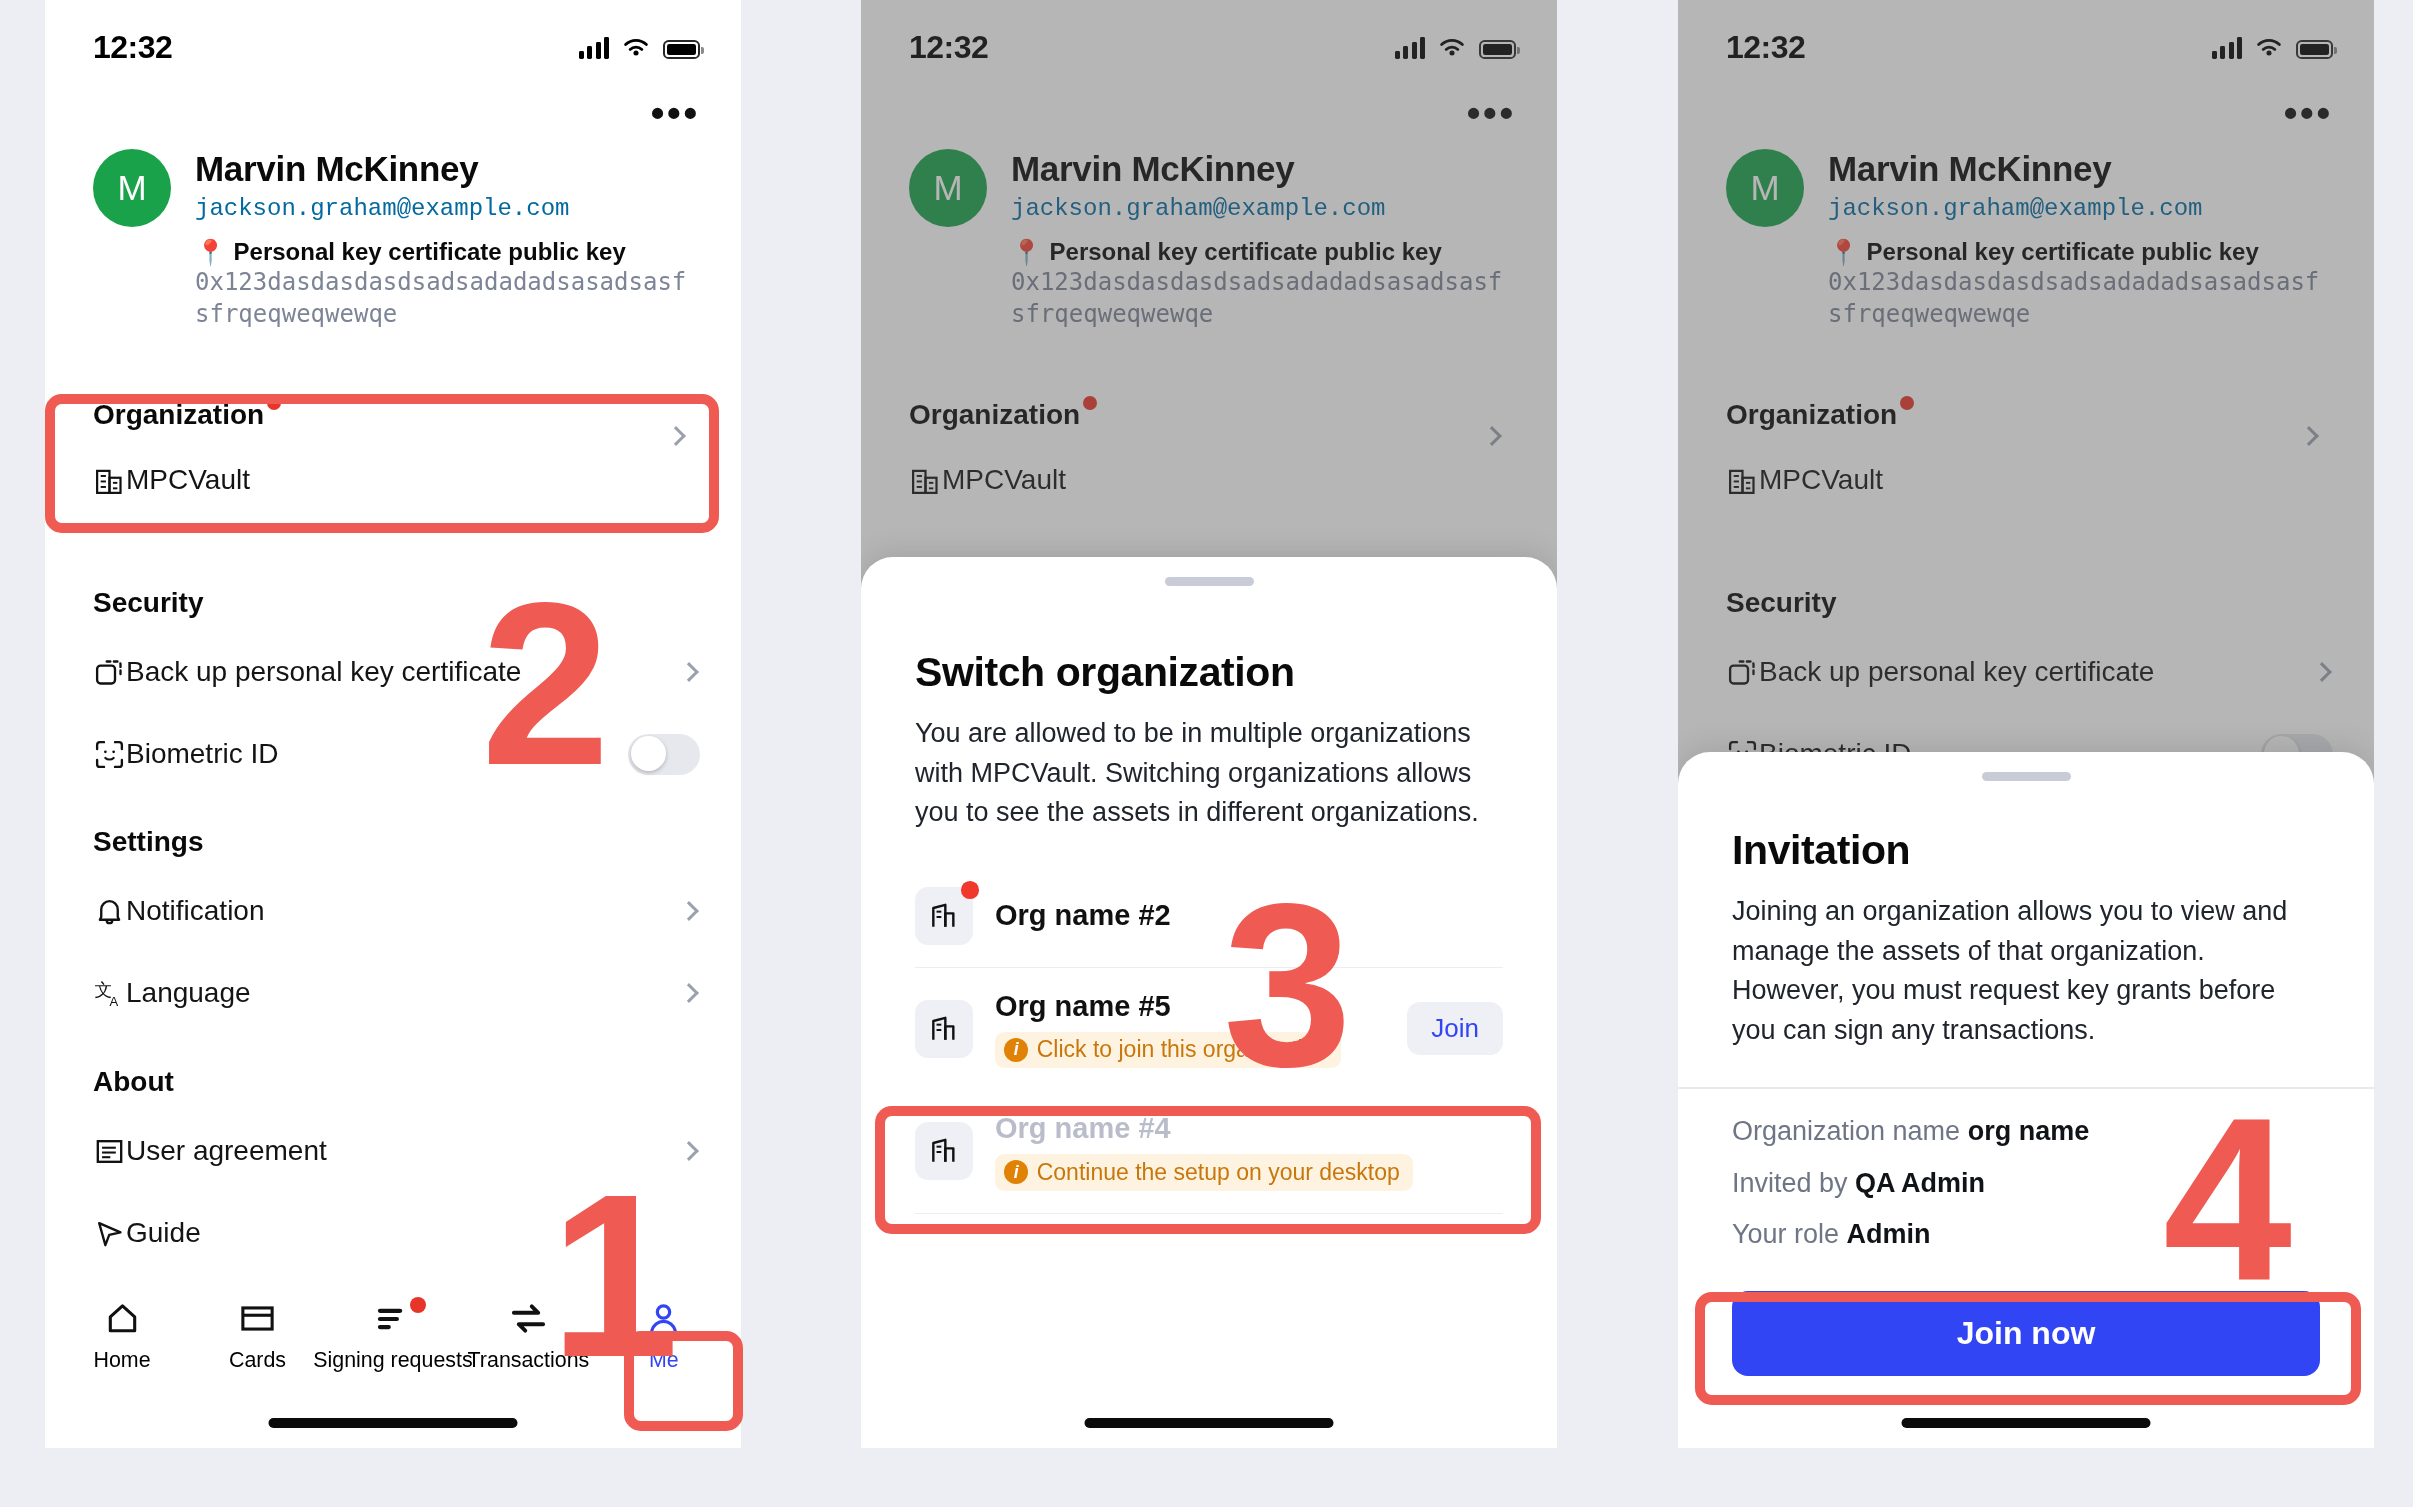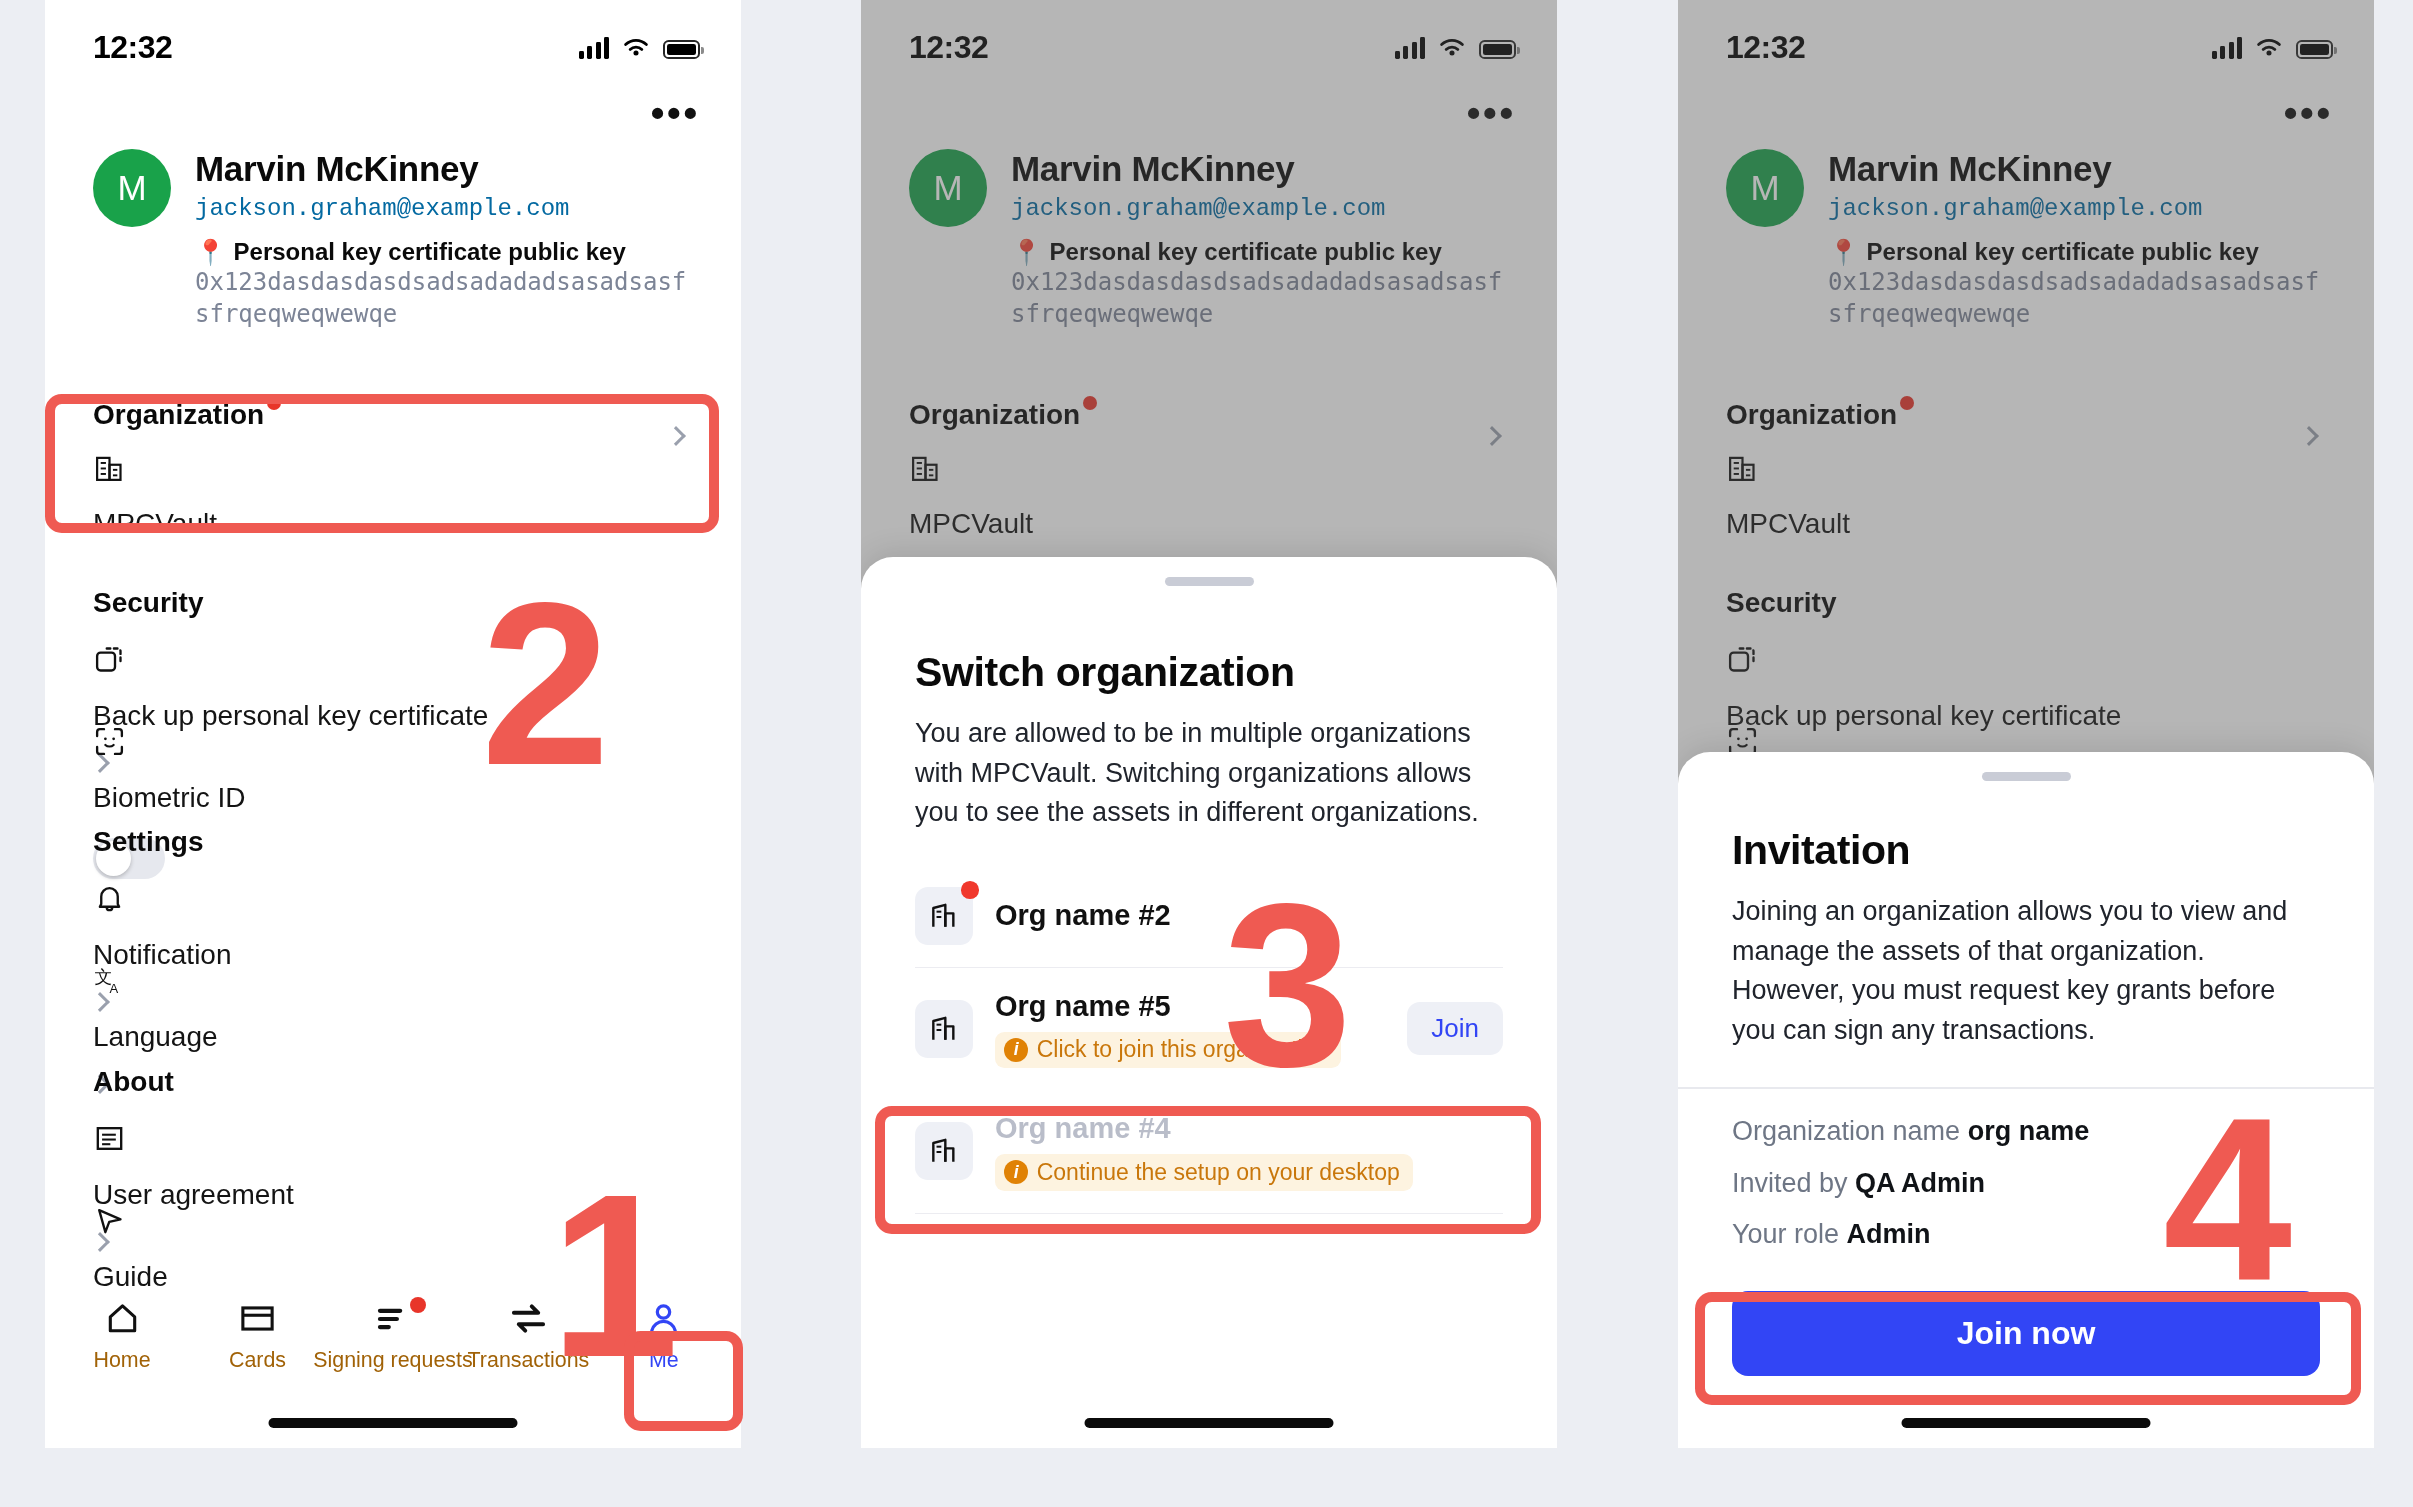--- a/index.html
+++ b/index.html
@@ -83,21 +83,21 @@
   .section { position: absolute; left: 48px; right: 41px; }
   .sec-title {
     font-size: 28px; font-weight: 700; color: #0a0a0a; position: relative;
     display: inline-block;
   }
   .dot-badge {
     position: absolute; width: 14px; height: 14px; border-radius: 50%;
     background: #e8352a; top: -2.8px; right: -16.7px;
   }
   .row {
-    display: flex; gap: 24px; height: 58px; position: relative; flex-direction: column;
+    display: flex; align-items: center; height: 58px; position: relative;
   }
   .row .label { font-size: 28px; color: #141414; flex: 1; }
   .chev {
     width: 14px; height: 14px; border-right: 3.7px solid #9aa0ad; border-top: 3.7px solid #9aa0ad;
     transform: rotate(45deg); flex: none; margin-right: 3.7px;
   }
   .ico { width: 33px; height: 33px; flex: none; display:block; }
 
   .toggle {
     width: 72px; height: 41px; border-radius: 20.4px; background: #e6e8ee; position: relative; flex: none;
@@ -106,21 +106,21 @@
     content:""; position:absolute; left:2.8px; top:2.8px; width:35px; height:35px;
     border-radius: 50%; background:#fff; box-shadow: 0 1.9px 4.6px rgba(0,0,0,.22);
   }
 
   
   .tabbar {
     position: absolute; bottom: 61px; left: 0; right: 0; height: 102px;
     display: flex; align-items: center; justify-content: space-around; padding: 0 9.3px;
   }
   .tab { display: flex; flex-direction: column; align-items: center; gap: 9.3px; width: 130px; position: relative; }
-  .tab .tlabel { font-size: 21.4px; color: #a16207; white-space: nowrap; }
+  .tab .tlabel { font-size: 21.4px; color: #000000; white-space: nowrap; }
   .tab.active .tlabel { color: #3245f5; }
   .home-indicator {
     position: absolute; bottom: 20.4px; left: 50%; transform: translateX(-50%);
     width: 249px; height: 9.3px; border-radius: 5.6px; background: #0b0b0b;
   }
   .sr-dot { position: absolute; width: 16px; height: 16px; background: #e8352a; border-radius: 50%; top: -1.9px; right: 32px; }
 
   
   .sheet {
     position: absolute; left: 0; right: 0; bottom: 0;

